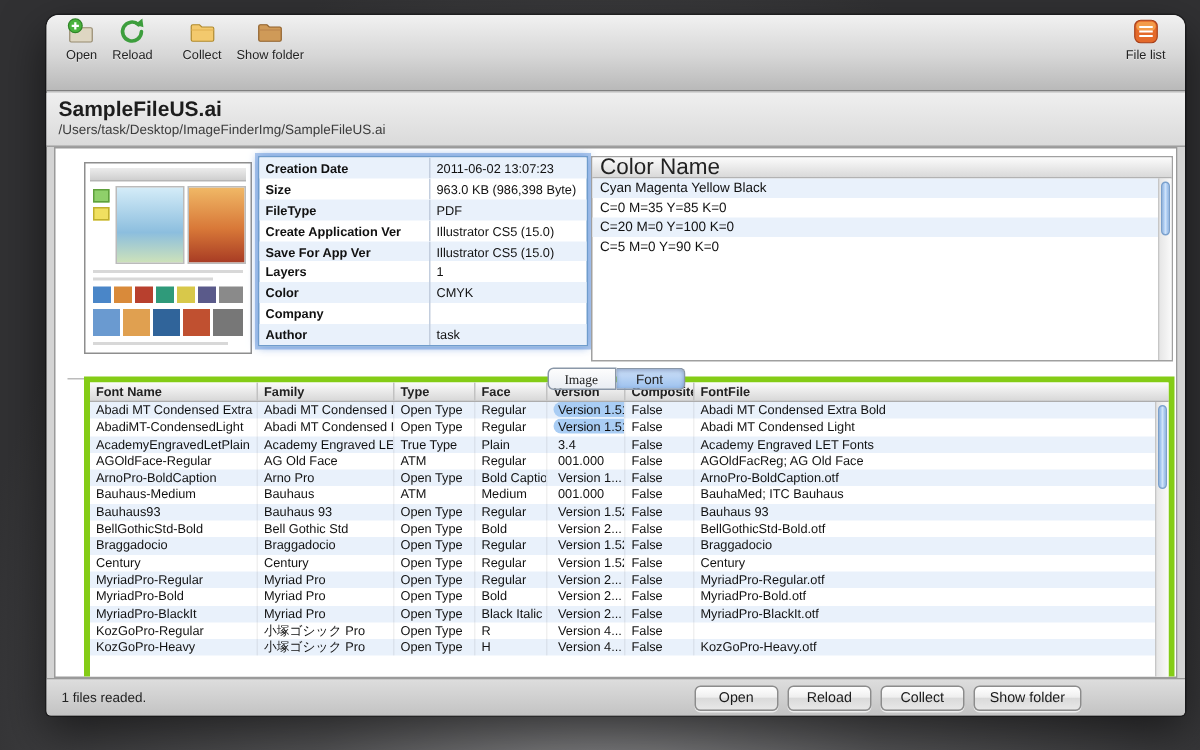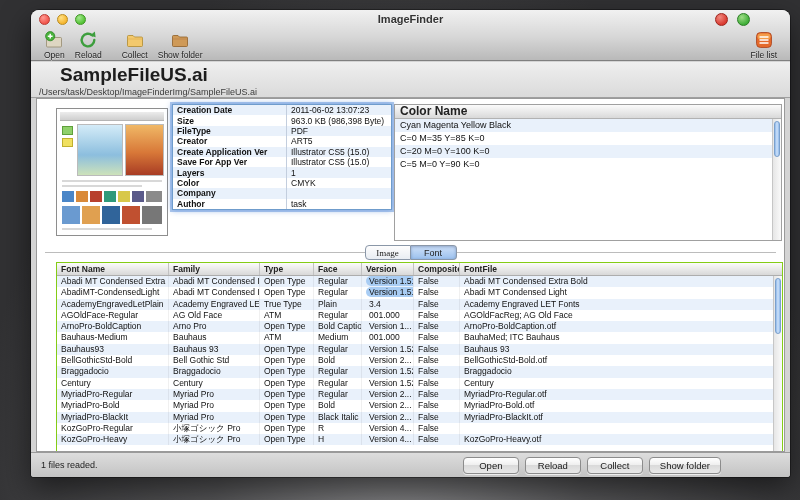--- a/index.html
+++ b/index.html
@@ -37,21 +37,21 @@
   .tb-item.gap { margin-left:10px; }
   .tb-icon { width:20px; height:20px; }
   .tb-icon svg { width:20px; height:20px; display:block; }
   .tb-label { font-size:8.5px; color:#222; text-shadow:0 1px 0 rgba(255,255,255,.5); }
   .tb-spacer { flex:1; }
   
   .file-header {
     position:absolute; top:52px; left:0; right:0; height:36px;
     background:linear-gradient(#efefef, #dadada); border-bottom:1px solid #9f9f9f; padding:2px 8px;
   }
-  .file-name { font-size:19px; font-weight:bold; color:#1d1d1d;margin-left:21px; }
+  .file-name { font-size:14px; font-weight:bold; color:#1d1d1d; }
   .file-path { font-size:9px; color:#3c3c3c; margin-top:1px; }
   
   .content {
     position:absolute; top:88px; left:5px; right:5px; height:354px;
     background:#ffffff; border:1px solid #9a9a9a; overflow:hidden;
   }
   
   .thumb-box { position:absolute; left:19px; top:9px; width:112px; height:128px;
                background:#fff; border:1px solid #8e8e8e; }
   .ta { position:absolute; }
@@ -64,55 +64,55 @@
   .ta-line.l1 { top:71px; }
   .ta-line.l2 { top:76px; width:80px; }
   .ta-line.l3 { top:119px; width:90px; }
   .ta-tiles { left:5px; width:100px; height:11px; }
   .ta-tiles.t1 { top:82px;
     background:linear-gradient(90deg,#4a86c8 0 12%,#fff 12% 14%,#d98a3a 14% 26%,#fff 26% 28%,#b8402e 28% 40%,#fff 40% 42%,#2f9a7a 42% 54%,#fff 54% 56%,#d8c84a 56% 68%,#fff 68% 70%,#5a5a8a 70% 82%,#fff 82% 84%,#8a8a8a 84% 100%); }
   .ta-tiles.t2 { top:97px; height:18px;
     background:linear-gradient(90deg,#6a9ad0 0 18%,#fff 18% 20%,#e0a050 20% 38%,#fff 38% 40%,#30649a 40% 58%,#fff 58% 60%,#c05030 60% 78%,#fff 78% 80%,#777 80% 100%); }
   
   .meta-table {
-    position:absolute; left:135px; top:5px; width:220px; height:106px;
+    position:absolute; left:135px; top:5px; width:220px; height:127px;
     background:#fff; border:1px solid #6f9ccc; display:flex; flex-direction:column;
     box-shadow:0 0 0 2px rgba(110,155,220,.55), 0 0 6px rgba(110,155,220,.9);
   }
   .meta-row { flex:1; display:flex; align-items:center; overflow:hidden; }
   .meta-row:nth-child(odd) { background:#e9f1fb; }
   .meta-label { width:114px; padding-left:4px; font-size:8.5px; font-weight:bold; color:#111;
                 border-right:1px solid #c3cede; white-space:nowrap; overflow:hidden; align-self:stretch; display:flex; align-items:center; }
   .meta-value { flex:1; padding-left:4px; font-size:8.5px; color:#111; white-space:nowrap; overflow:hidden; }
   
   .color-panel { position:absolute; left:357px; top:5px; width:388px; height:137px;
                  background:#fff; border:1px solid #a0a0a0; }
-  .color-header { height:14px; line-height:13px; padding-left:5px; font-size:12px; font-weight:bold; color:#222;
+  .color-header { height:14px; line-height:13px; padding-left:5px; font-size:15px; font-weight:normal; color:#222;
                   background:linear-gradient(#fbfbfb,#d9d9d9); border-bottom:1px solid #b2b2b2; }
   .color-rows { position:absolute; top:14px; left:0; right:9px; bottom:0; }
   .color-row { height:13px; line-height:13px; padding-left:5px; font-size:9px; color:#111; white-space:nowrap; overflow:hidden; }
   .color-row:nth-child(odd) { background:#e9f1fb; }
   
   .vscroll { position:absolute; right:0; width:9px; bottom:0;
              background:linear-gradient(90deg,#e6e6e6,#fafafa); border-left:1px solid #c6c6c6; }
   .vscroll .vthumb { position:absolute; left:1px; right:1px; border-radius:4px;
              background:linear-gradient(90deg,#8fb8ea,#cfe3fa 50%,#8fb8ea); border:1px solid #7aa0cc; }
   .color-panel .vscroll { top:14px; }
   .color-panel .vthumb { top:2px; height:36px; }
   
   .tab-line { position:absolute; top:153px; left:8px; right:8px; height:1px; background:#bcbcbc; }
   .seg { position:absolute; top:146px; left:50%; transform:translateX(-50%); display:flex; z-index:2; }
   .seg-btn { min-width:46px; padding:0 9px; height:15px; line-height:14px; text-align:center; font-size:9px; color:#222;
              border:1px solid #8a97a8; background:linear-gradient(#fdfdfd,#e9edf3); cursor:default; }
   .seg-btn.left  { border-radius:4px 0 0 4px;font-family:Liberation Serif, serif; }
   .seg-btn.right { border-radius:0 4px 4px 0; border-left:none; }
   .seg-btn.active { background:linear-gradient(#cfe1f8,#9cc1ee); box-shadow:inset 0 1px 3px rgba(20,50,110,.35); }
   
-  .font-table { position:absolute; left:19px; top:163px; width:727px; height:218px;
-                background:#fff; border:1px solid #84cc16; }
+  .font-table { position:absolute; left:19px; top:152px; width:727px; height:218px;
+                background:#fff; border:4px solid #84cc16; }
   .ft-header { display:flex; height:13px; background:linear-gradient(#fbfbfb,#d8d8d8); border-bottom:1px solid #adadad; }
   .ft-h { font-size:8.5px; font-weight:bold; color:#222; line-height:12px; padding-left:4px;
           border-right:1px solid #c2c2c2; white-space:nowrap; overflow:hidden; }
   .ft-body { position:absolute; top:13px; left:0; right:9px; bottom:0; overflow:hidden; }
   .ft-row { display:flex; height:11.3px; line-height:11.3px; }
   .ft-row:nth-child(odd) { background:#e9f1fb; }
   .ft-c { font-size:8.5px; color:#111; padding-left:4px; border-right:1px solid rgba(0,0,0,.06);
           white-space:nowrap; overflow:hidden; }
   .c1{width:112px} .c2{width:91px} .c3{width:54px} .c4{width:48px} .c5{width:52px} .c6{width:46px} .c7{flex:1; border-right:none;}
   .vpill { display:inline-block; padding:0 3px; line-height:10px; border-radius:6px; }
@@ -130,32 +130,20 @@
              border:1px solid #8c8c8c; border-radius:4px;
              background:linear-gradient(#ffffff,#efefef 45%,#dadada 50%,#e8e8e8);
              box-shadow:0 1px 0 rgba(255,255,255,.7); cursor:default; }
 </style>
 </head>
 <body>
 
 <div class="window">
 
   <div class="top-chrome">
-    <div class="titlebar">
-      <div class="traffic">
-        <span class="tl red"></span>
-        <span class="tl yellow"></span>
-        <span class="tl green"></span>
-      </div>
-      <div class="win-title">ImageFinder</div>
-      <div class="aux-dots">
-        <span class="aux red"></span>
-        <span class="aux green"></span>
-      </div>
-    </div>
     <div class="toolbar">
       <div class="tb-item">
         <span class="tb-icon">
           <svg viewBox="0 0 20 20">
               <path d="M2.5 7.5 L2.5 16 Q2.5 17 3.5 17 L16.5 17 Q17.5 17 17.5 16 L17.5 8.5 Q17.5 7.5 16.5 7.5 L10 7.5 L8.5 6 L3.5 6 Q2.5 6 2.5 7.5 Z" fill="#ded6c2" stroke="#968a6e" stroke-width="0.8"></path>
               <circle cx="6.2" cy="6.2" r="4.6" fill="#49b23c" stroke="#2f8427" stroke-width="0.8"></circle>
               <path d="M6.2 3.8 V8.6 M3.8 6.2 H8.6" stroke="#ffffff" stroke-width="1.5"></path>
             </svg>
         </span>
         <span class="tb-label">Open</span>
@@ -228,24 +216,20 @@
         </div>
         <div class="meta-row">
           <div class="meta-label">Size</div>
           <div class="meta-value">963.0 KB (986,398 Byte)</div>
         </div>
         <div class="meta-row">
           <div class="meta-label">FileType</div>
           <div class="meta-value">PDF</div>
         </div>
         <div class="meta-row">
-          <div class="meta-label">Creator</div>
-          <div class="meta-value">ART5</div>
-        </div>
-        <div class="meta-row">
           <div class="meta-label">Create Application Ver</div>
           <div class="meta-value">Illustrator CS5 (15.0)</div>
         </div>
         <div class="meta-row">
           <div class="meta-label">Save For App Ver</div>
           <div class="meta-value">Illustrator CS5 (15.0)</div>
         </div>
         <div class="meta-row">
           <div class="meta-label">Layers</div>
           <div class="meta-value">1</div>

